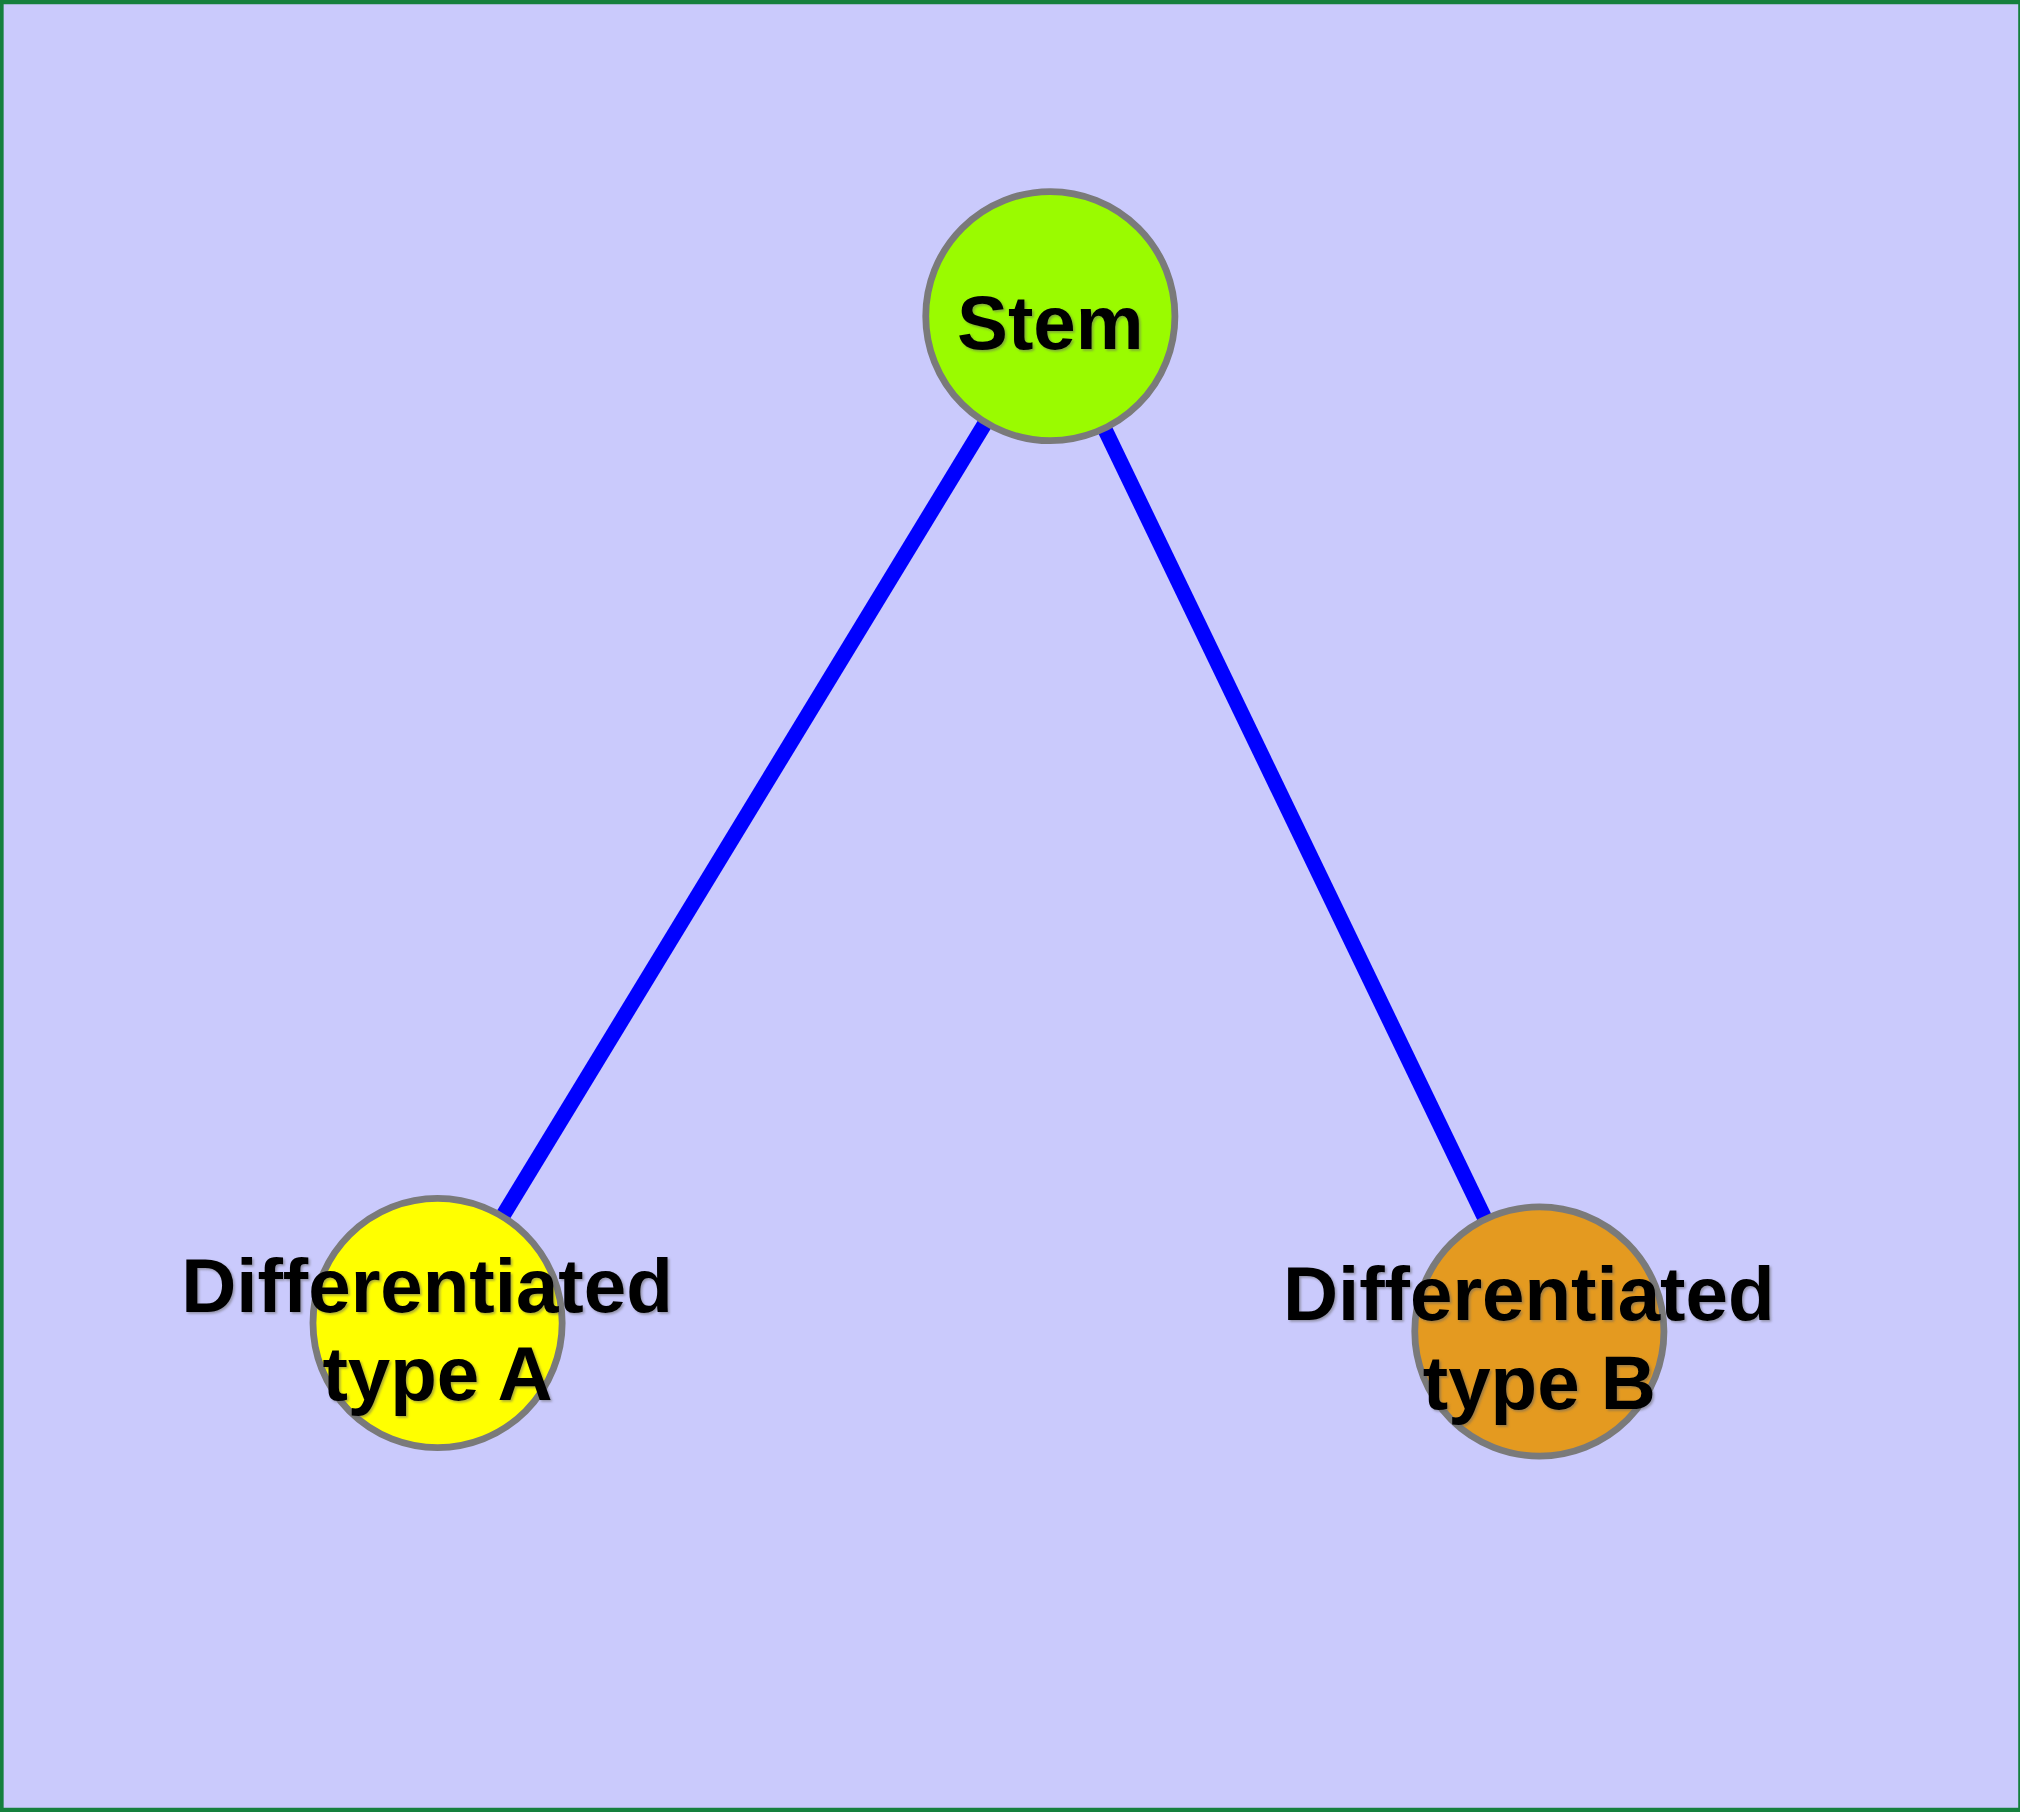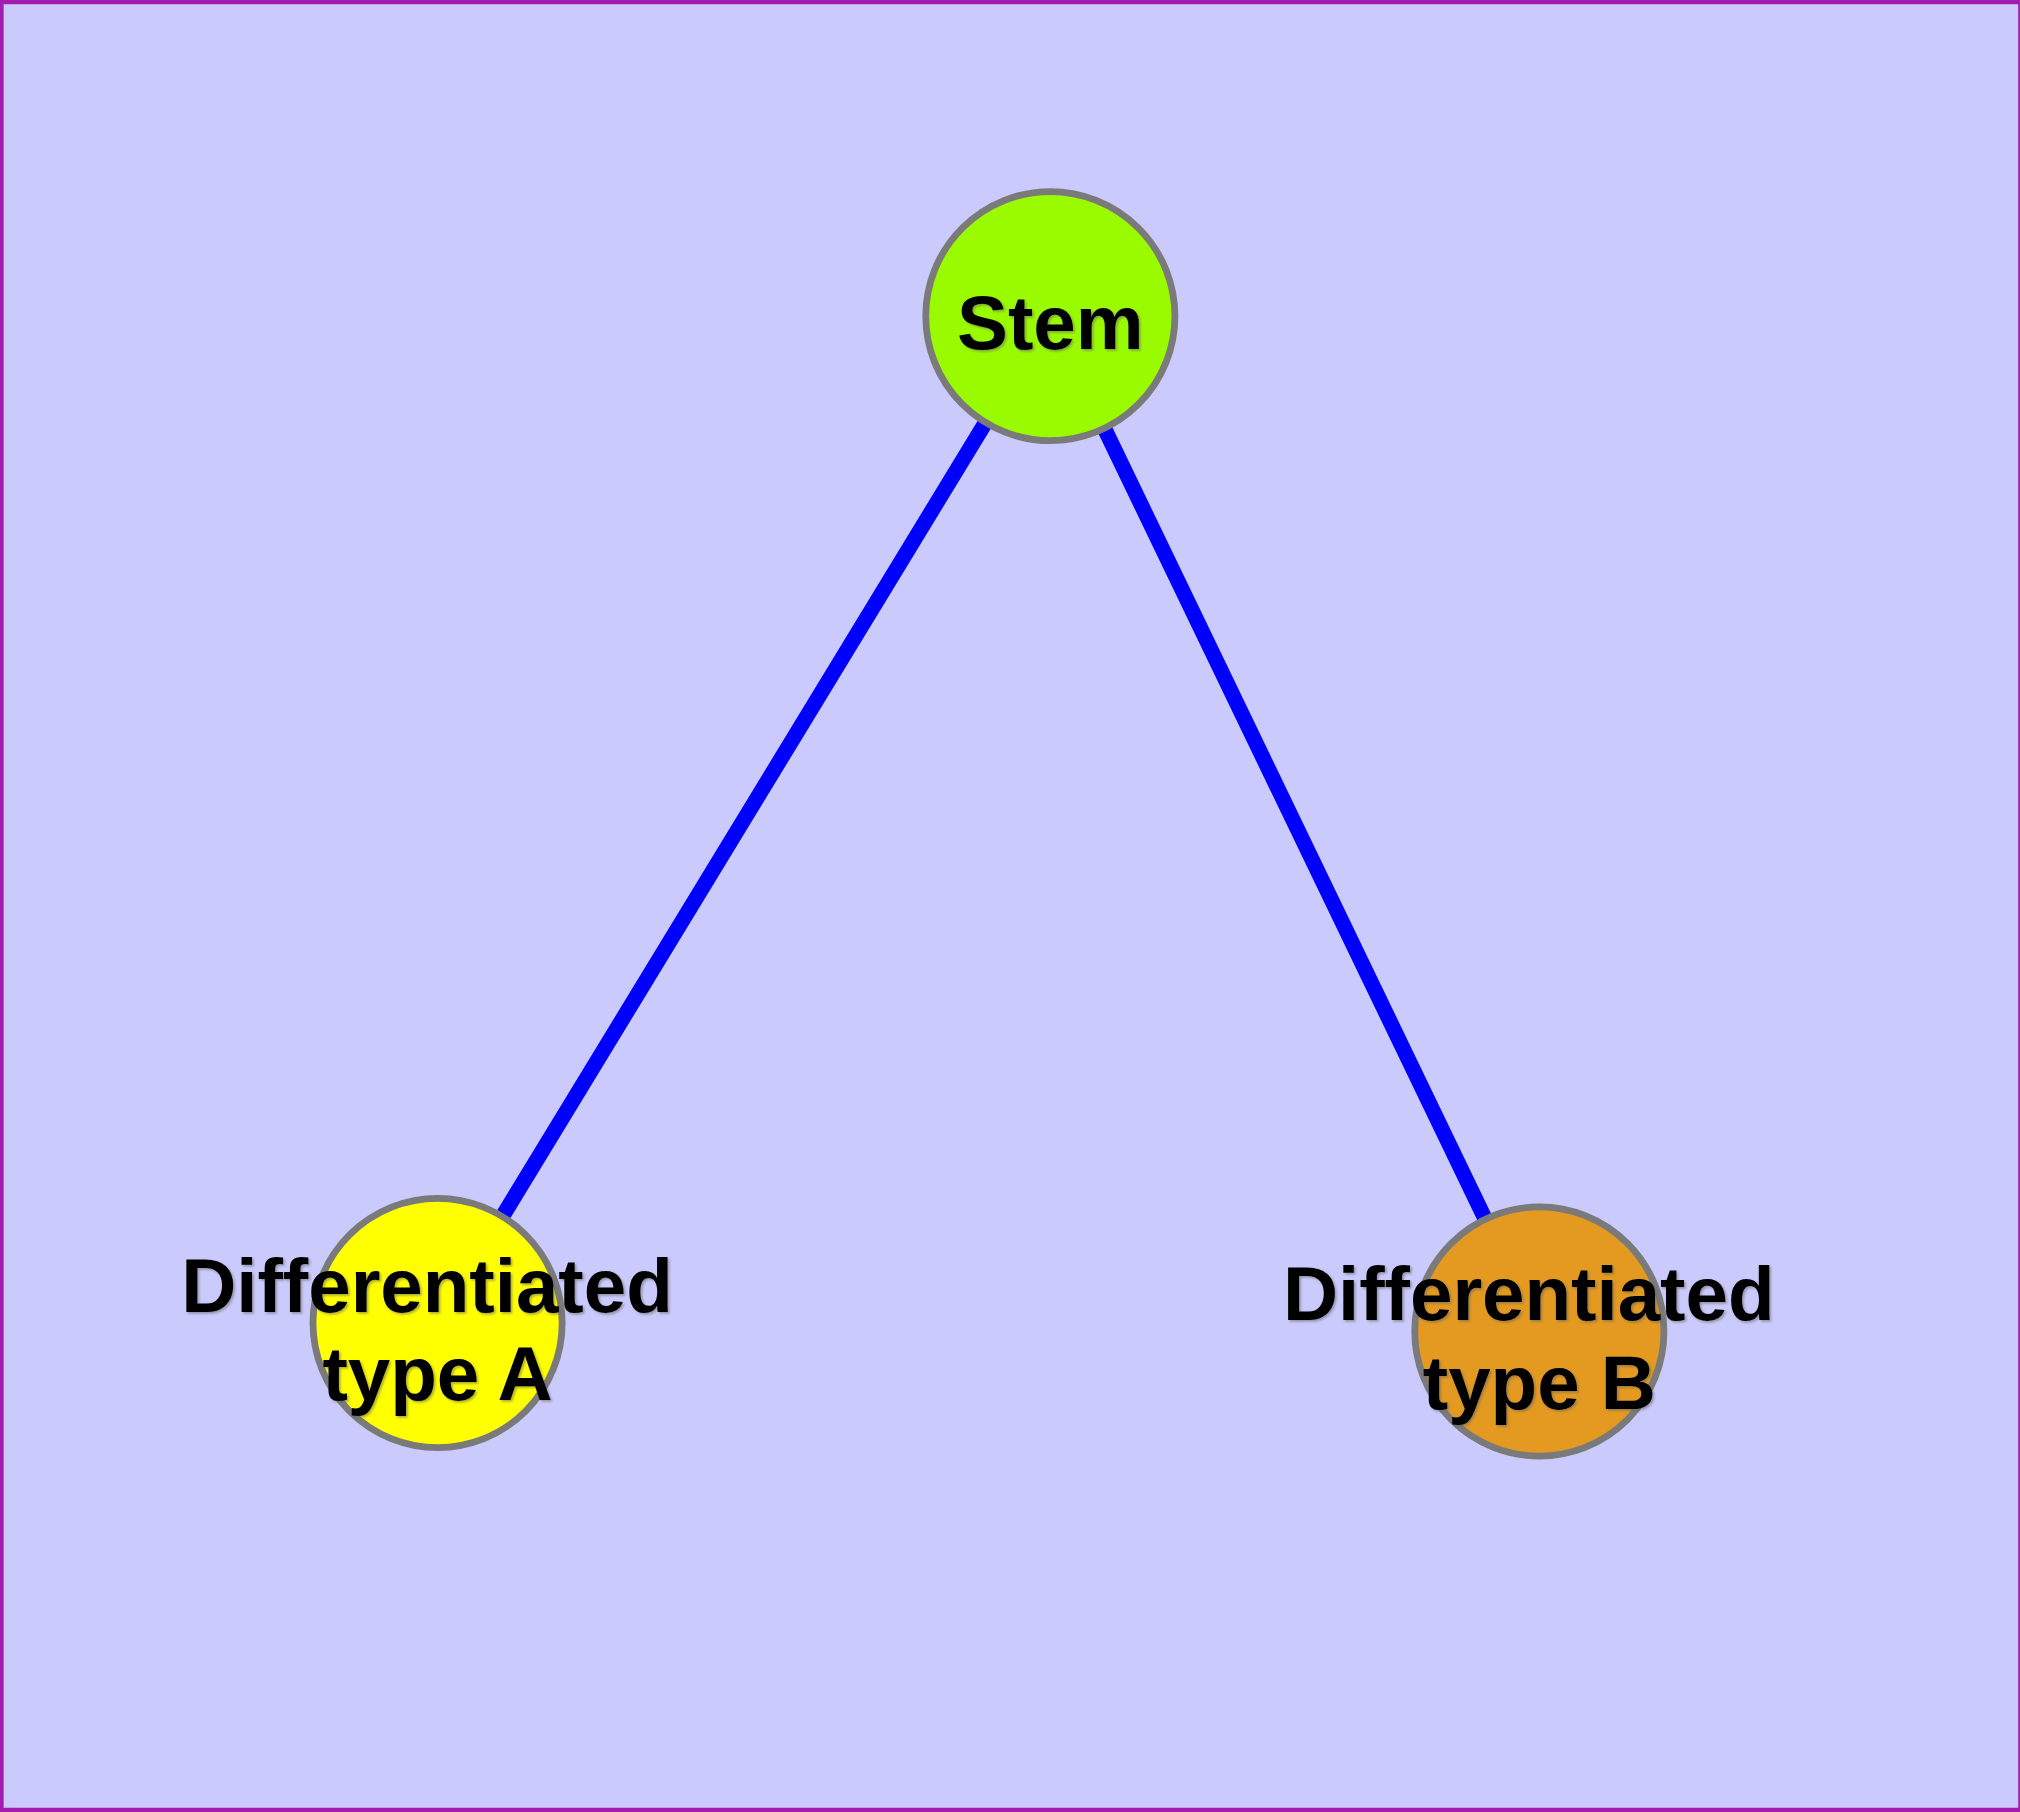--- a/index.html
+++ b/index.html
@@ -4,21 +4,21 @@
 <style>
   html, body {
     margin: 0;
     padding: 0;
     background: #ffffff;
   }
   .stage {
     position: relative;
     width: 2021px;
     height: 1812px;
-    background: #a21caf;
+    background: #15803d;
     overflow: hidden;
   }
   .stage svg {
     display: block;
     width: 2021px;
     height: 1812px;
   }
   .edge {
     stroke-width: 18px;
     stroke-linecap: butt;

